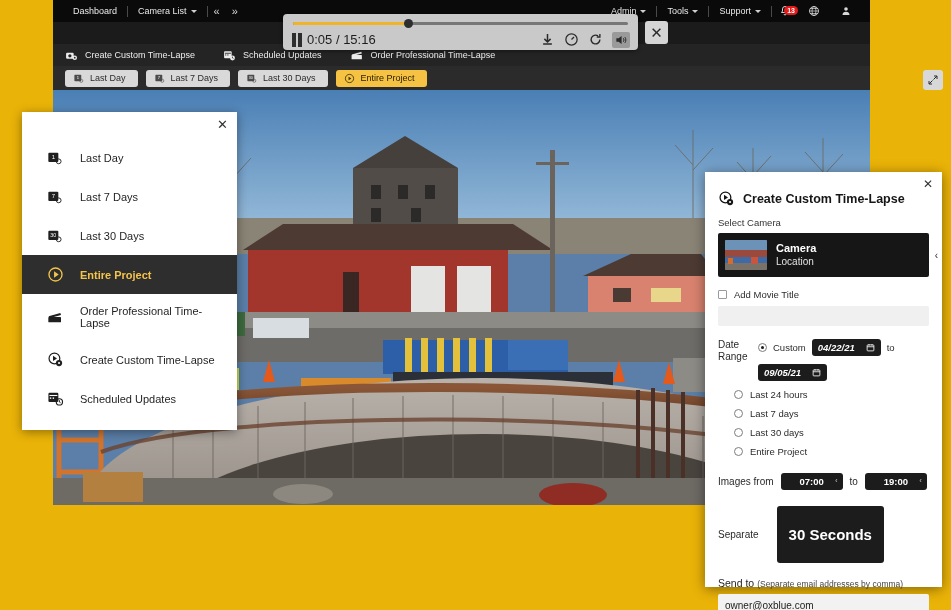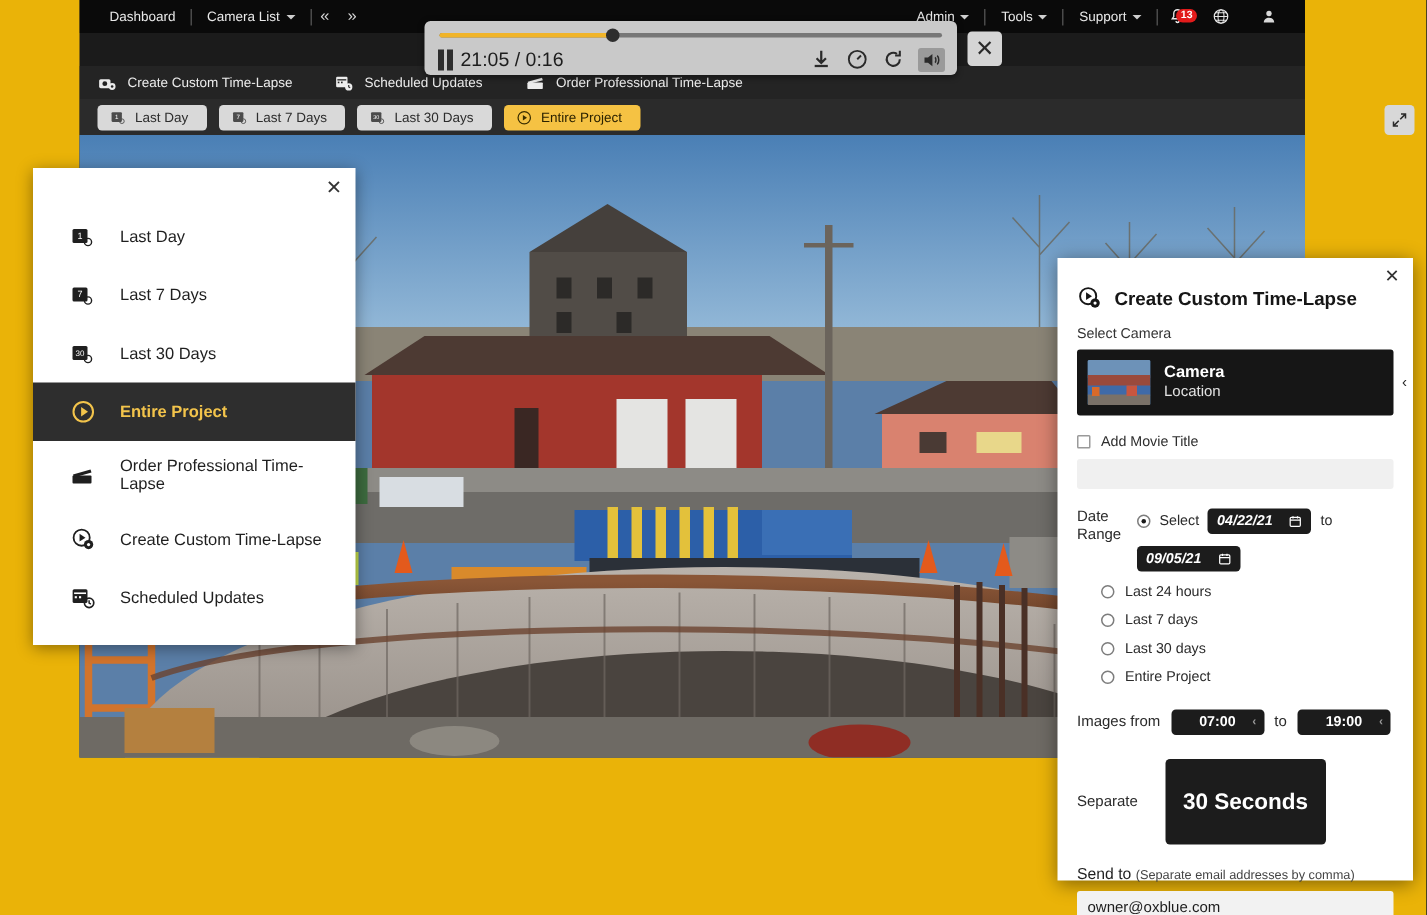--- a/index.html
+++ b/index.html
@@ -422,21 +422,21 @@
     <div class="track-wrap">
       <div class="track"></div>
       <div class="track-fill"></div>
       <div class="thumb"></div>
     </div>
     <div class="media-row">
       <div class="pause-icon">
           <i></i>
           <i></i>
         </div>
-      <div class="time-text">21:05 / 0:16</div>
+      <div class="time-text">0:05 / 15:16</div>
       <div class="media-icons">
         <div class="mi">
           <svg width="15" height="15" viewBox="0 0 24 24">
             <path d="M12 3v11M7 11l5 5 5-5" stroke="#2a2a2a" stroke-width="2.4" fill="none"></path>
             <rect x="5" y="18" width="14" height="2.4" fill="#2a2a2a"></rect>
           </svg>
         </div>
         <div class="mi">
           <svg width="15" height="15" viewBox="0 0 24 24">
             <circle cx="12" cy="12" r="9" fill="none" stroke="#2a2a2a" stroke-width="2"></circle>
@@ -583,21 +583,21 @@
         <div class="chkbox"></div>
         <div class="chk-lbl">Add Movie Title</div>
       </div>
       <input class="title-input" value="" style="">
 
       <div class="daterow">
         <div class="daterow-lbl">Date Range</div>
         <div class="daterow-body">
           <div class="radio-line">
             <div class="radio sel"></div>
-            <div class="radio-lbl">Select</div>
+            <div class="radio-lbl">Custom</div>
             <div class="date-pill">
               <span>04/22/21</span>
               <svg width="9" height="9" viewBox="0 0 24 24">
                 <rect x="3" y="5" width="18" height="16" rx="2" fill="none" stroke="#fff" stroke-width="2.2"></rect>
                 <path d="M3 10h18M8 3v4M16 3v4" stroke="#fff" stroke-width="2.2"></path>
               </svg>
             </div>
             <div class="radio-lbl">to</div>
           </div>
           <div style="margin-top:6px;">

